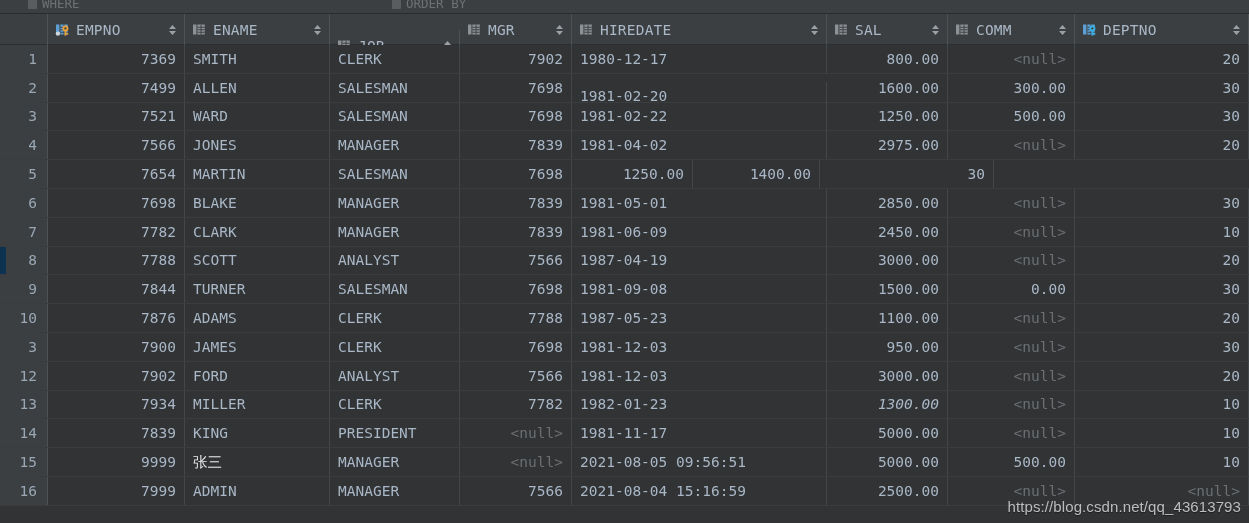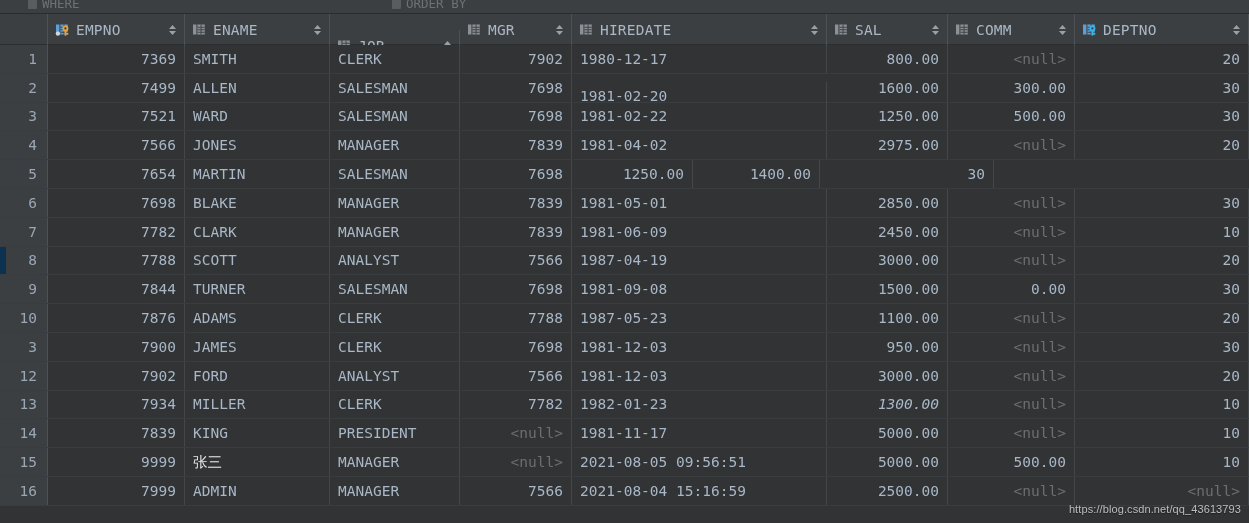--- a/index.html
+++ b/index.html
@@ -127,21 +127,21 @@
     height: 100%;
     background: #0d3151;
   }
 
   
   .watermark {
     position: absolute;
     right: 8px;
     bottom: 8px;
     font-family: "Liberation Sans", sans-serif;
-    font-size: 11px;
+    font-size: 15px;
     color: #c9c9c9;
     opacity: 0.92;
     white-space: nowrap;
     letter-spacing: 0.1px;
     text-shadow: 0 1px 1px rgba(0,0,0,0.5);
   }
 
   
   .left-gutter {
     position: absolute;

